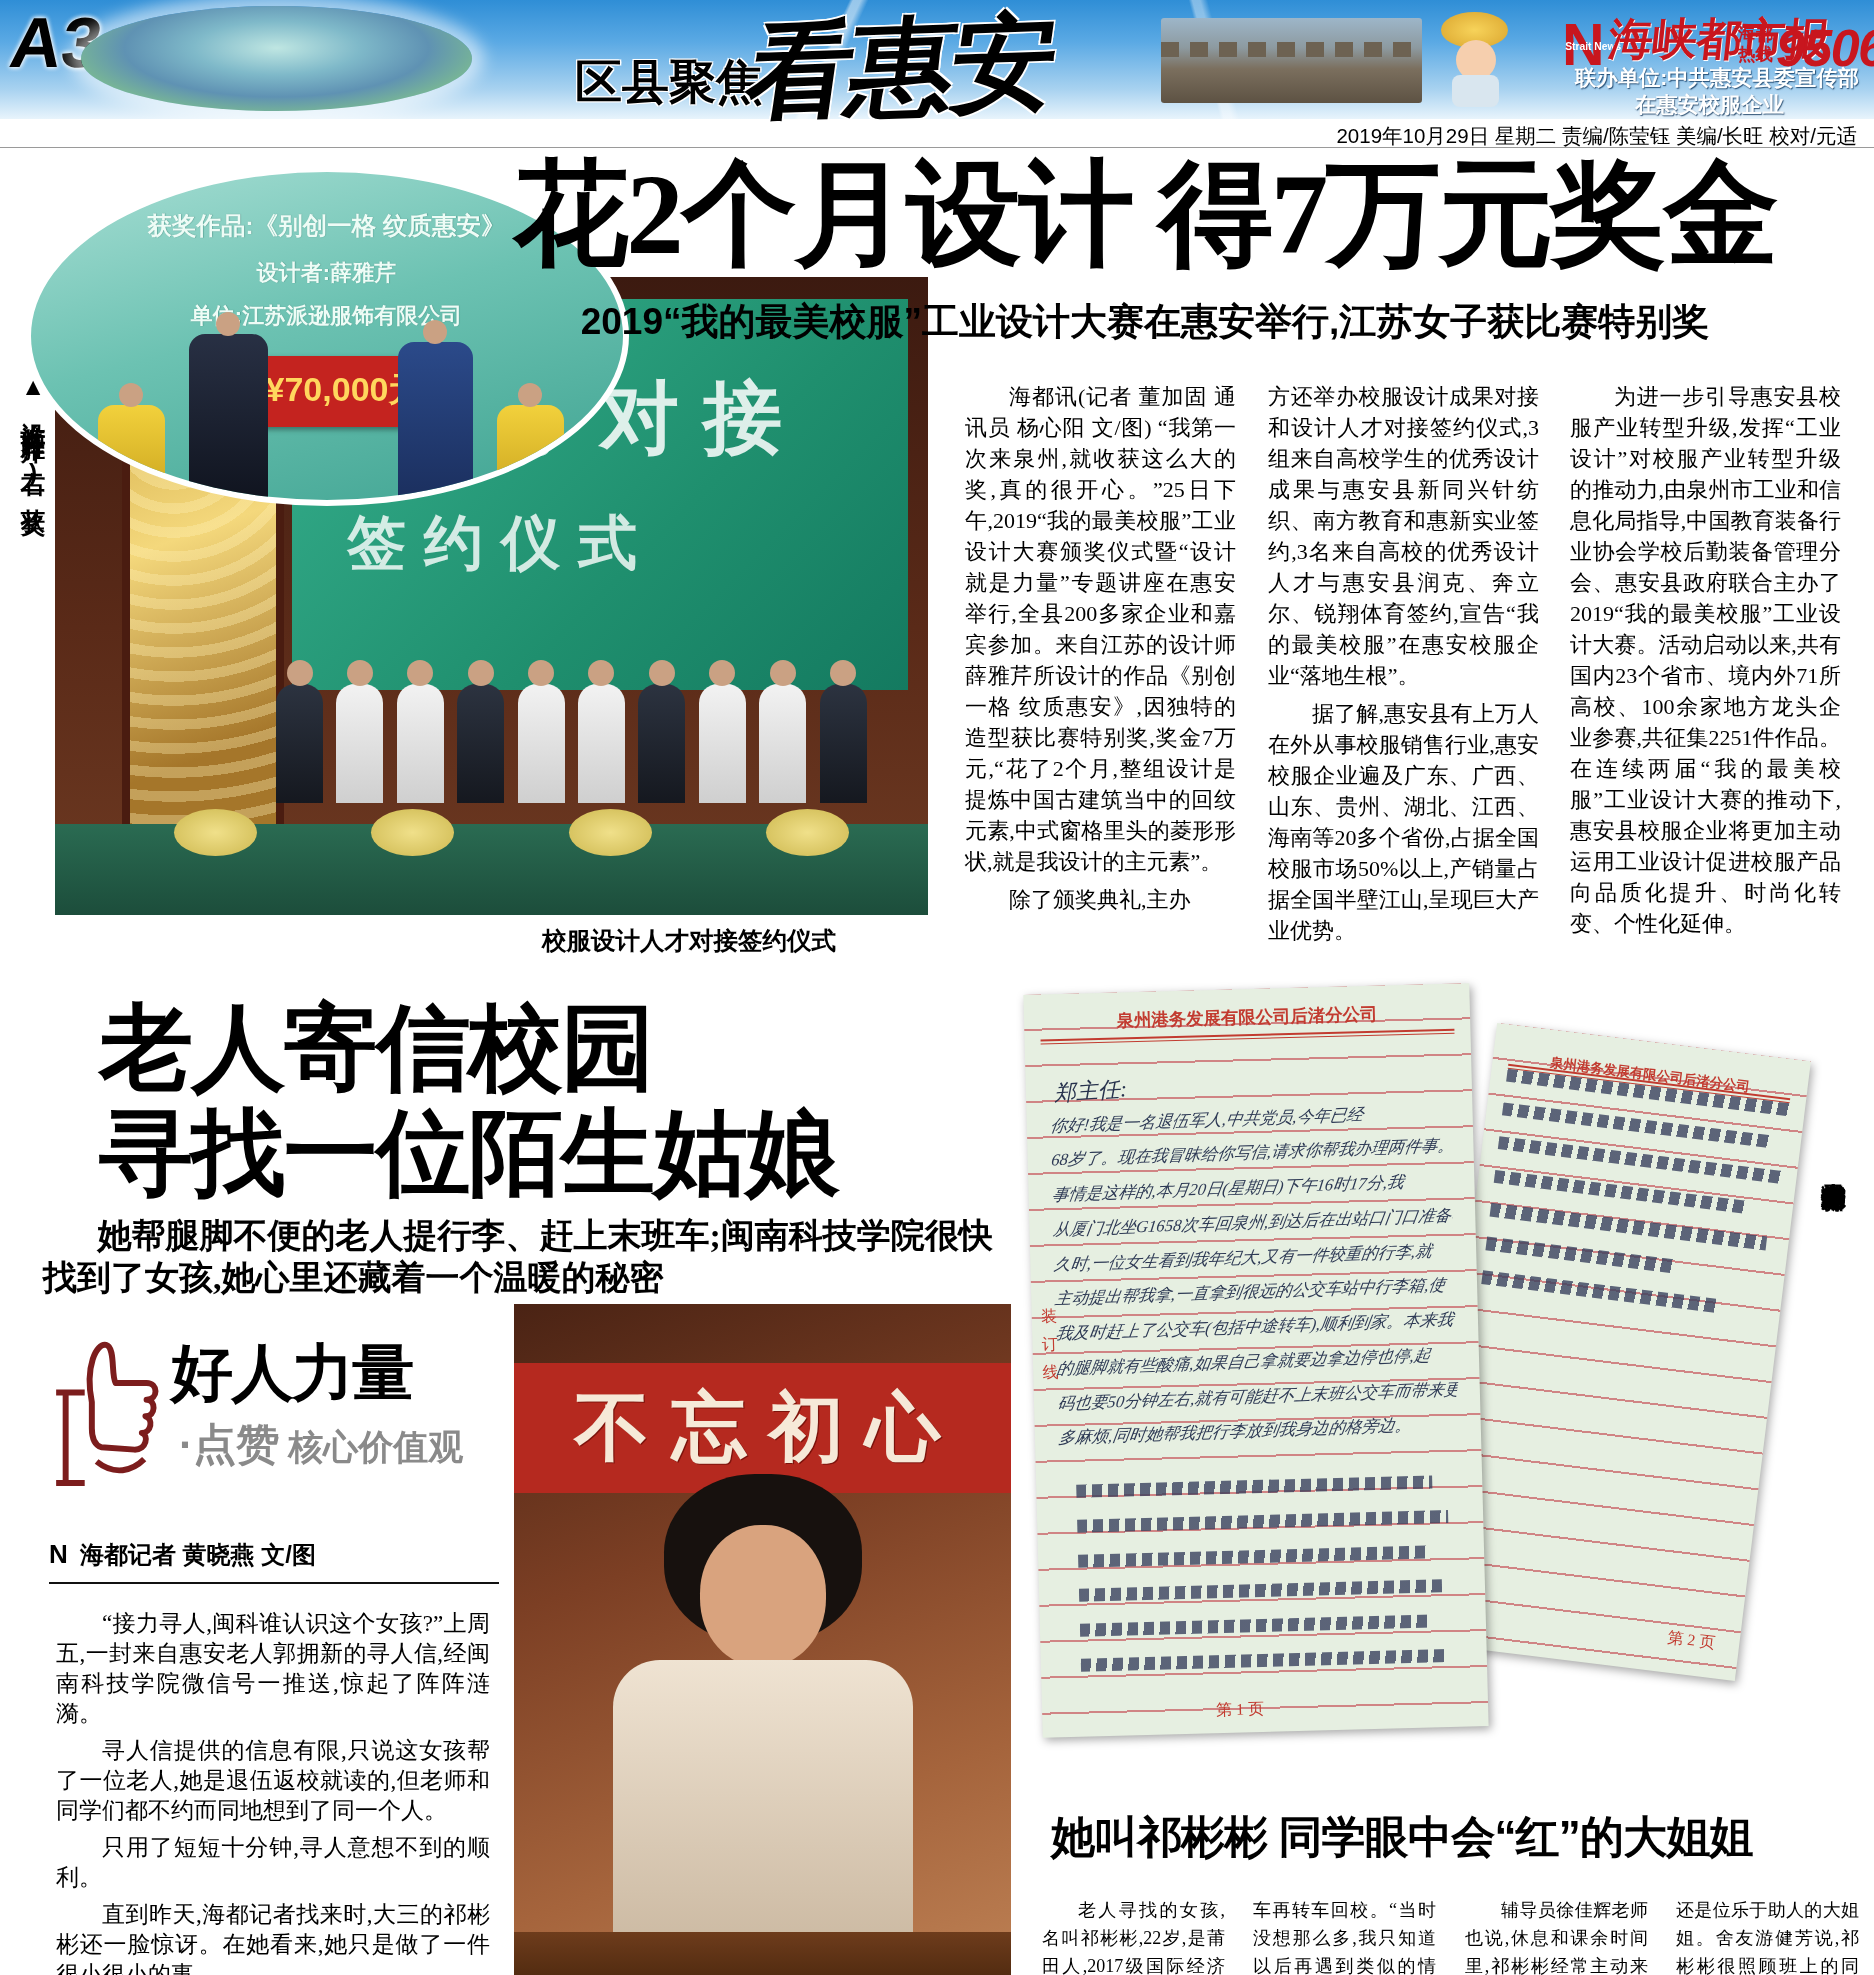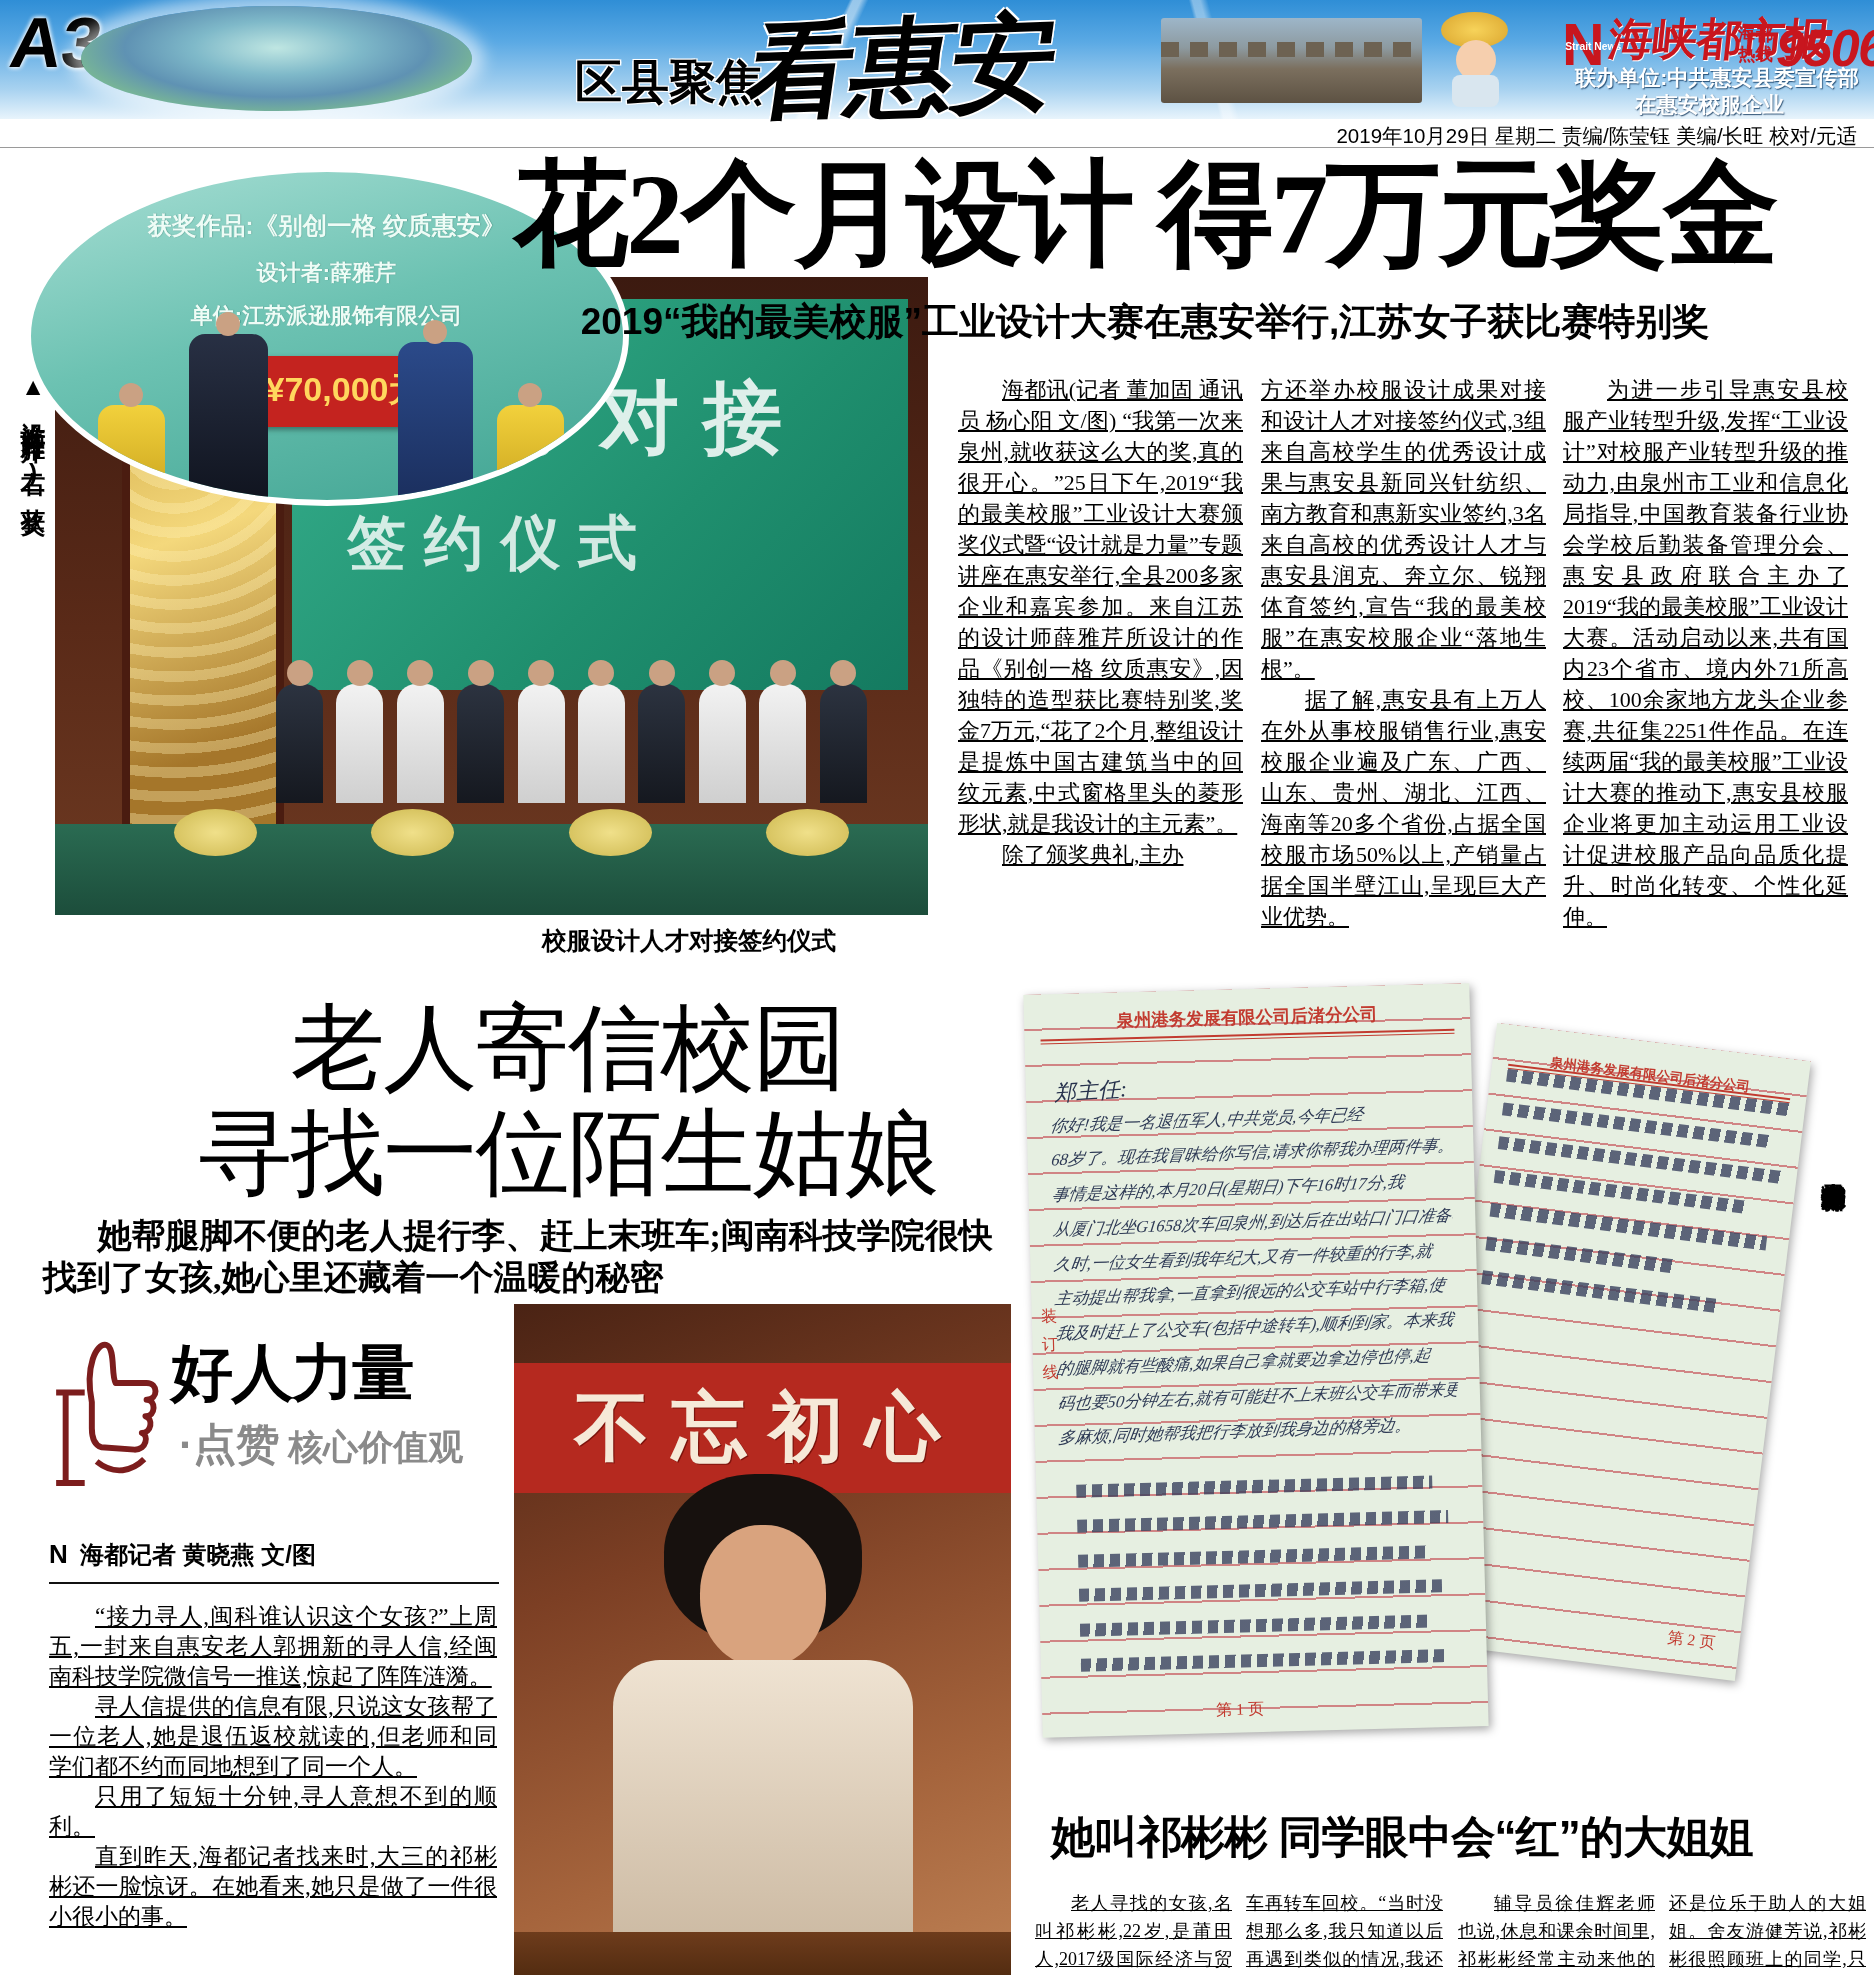--- a/index.html
+++ b/index.html
@@ -90,23 +90,23 @@
   .man{width:79px;height:166px;background:linear-gradient(#283044,#10141f);}
   .woman{width:75px;height:158px;background:linear-gradient(#2b4a8a,#1b2f5e);}
   .vcap-left{position:absolute;left:16.6px;top:373px;height:616px;writing-mode:vertical-rl;
       text-orientation:upright;font-size:24.5px;font-weight:700;letter-spacing:3.2px;z-index:6;
       font-family:"Liberation Sans",sans-serif;}
   .cap1{position:absolute;left:450px;top:924px;width:478px;text-align:center;font-size:24.5px;
       font-weight:700;font-family:"Liberation Sans",sans-serif;}
   .lcol{position:absolute;top:374px;width:285px;height:589px;font-size:22px;line-height:31px;
       text-align:justify;overflow:hidden;}
   .lc1{left:958px;} .lc2{left:1261px;} .lc3{left:1563px;}
-  .para{margin:0;text-indent:2em;text-decoration:underline;} .cont{text-indent:0;}
-  
-  .s2h{position:absolute;left:110px;width:916px;text-align:center;font-size:94px;font-weight:400;
+  .para{margin:7px;text-indent:2em;} .cont{text-indent:0;}
+  
+  .s2h{position:absolute;left:99px;width:916px;text-align:left;font-size:94px;font-weight:700;
       letter-spacing:-1.6px;line-height:1;}
   .s2h1{top:1001px;} .s2h2{top:1106px;}
   .s2sub{position:absolute;left:43px;top:1215px;width:972px;font-size:34px;line-height:42px;
       font-weight:700;text-indent:1.6em;}
   .goodbox{position:absolute;left:49px;top:1315px;width:450px;height:213px;}
   .thumbicon{position:absolute;left:0;top:0;width:119px;height:186px;}
   .gb-title{position:absolute;left:122px;top:16px;font-size:62px;font-weight:900;
       font-family:"Liberation Sans",sans-serif;letter-spacing:-1.6px;}
   .gb-tags{position:absolute;left:130px;top:101px;font-family:"Liberation Sans",sans-serif;color:#8a8a8a;}
   .gb-t1{font-size:43px;font-weight:900;} .gb-t2{font-size:35px;font-weight:700;margin-left:7.1px;}

